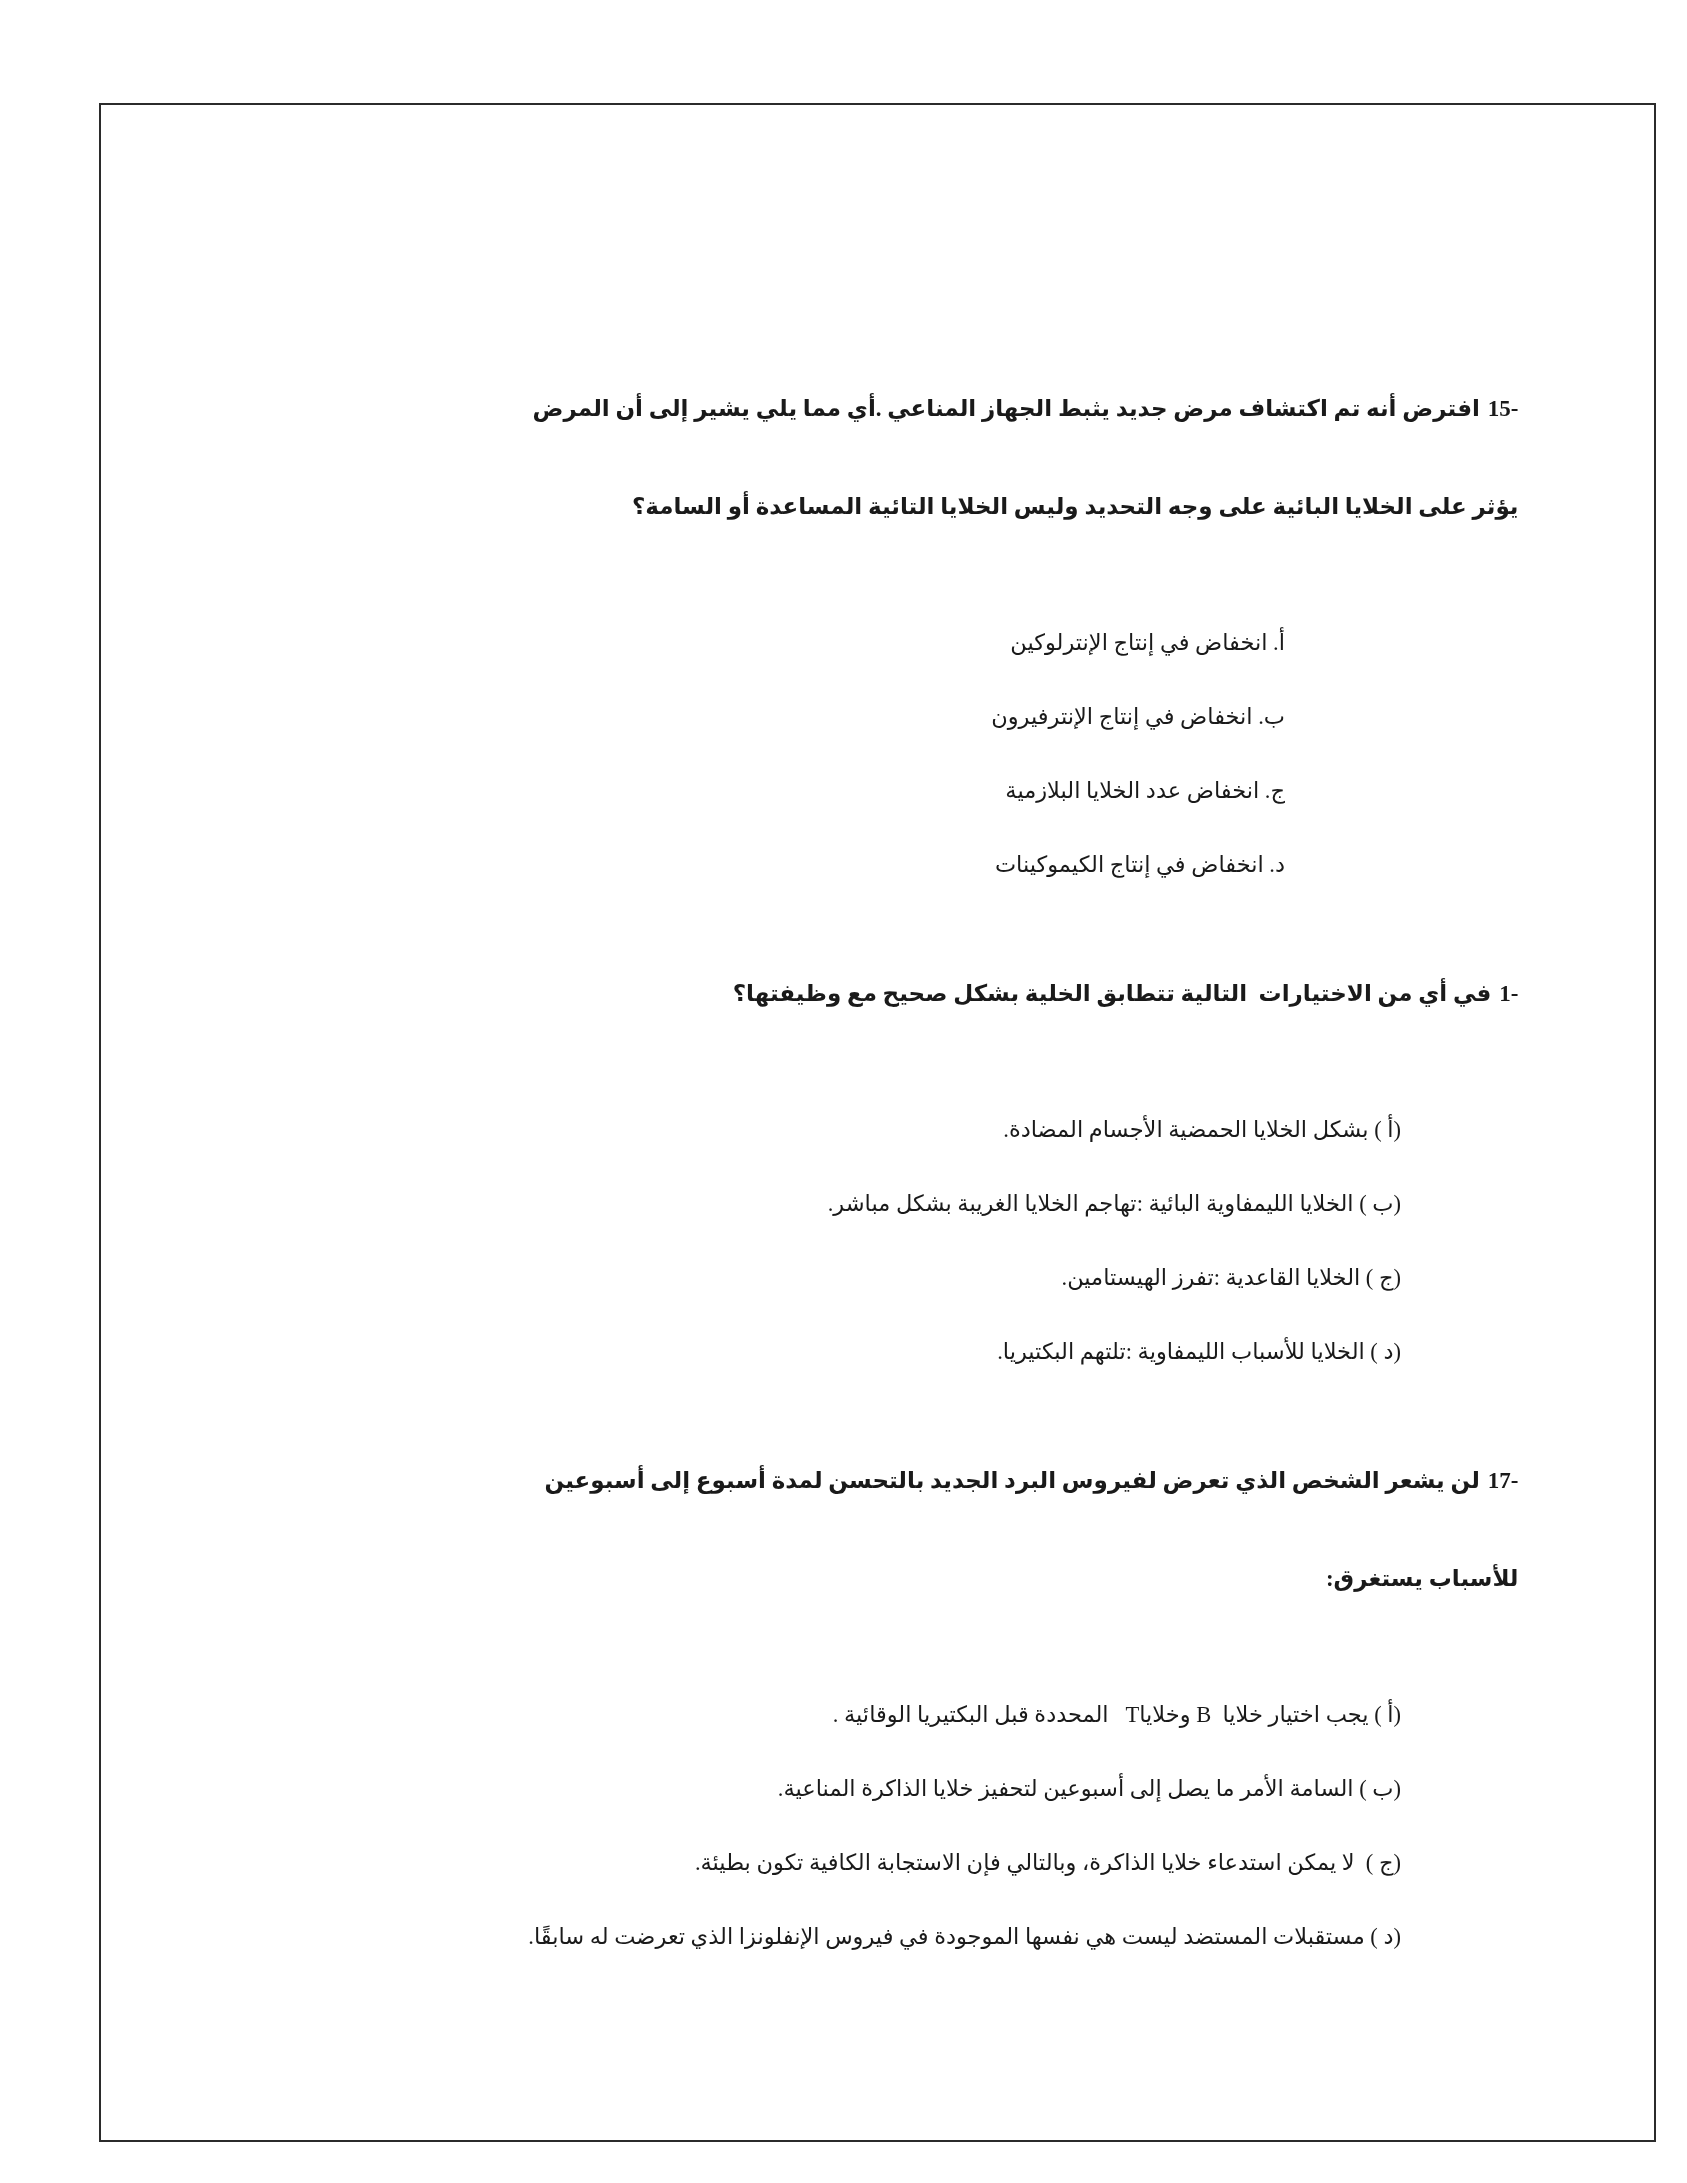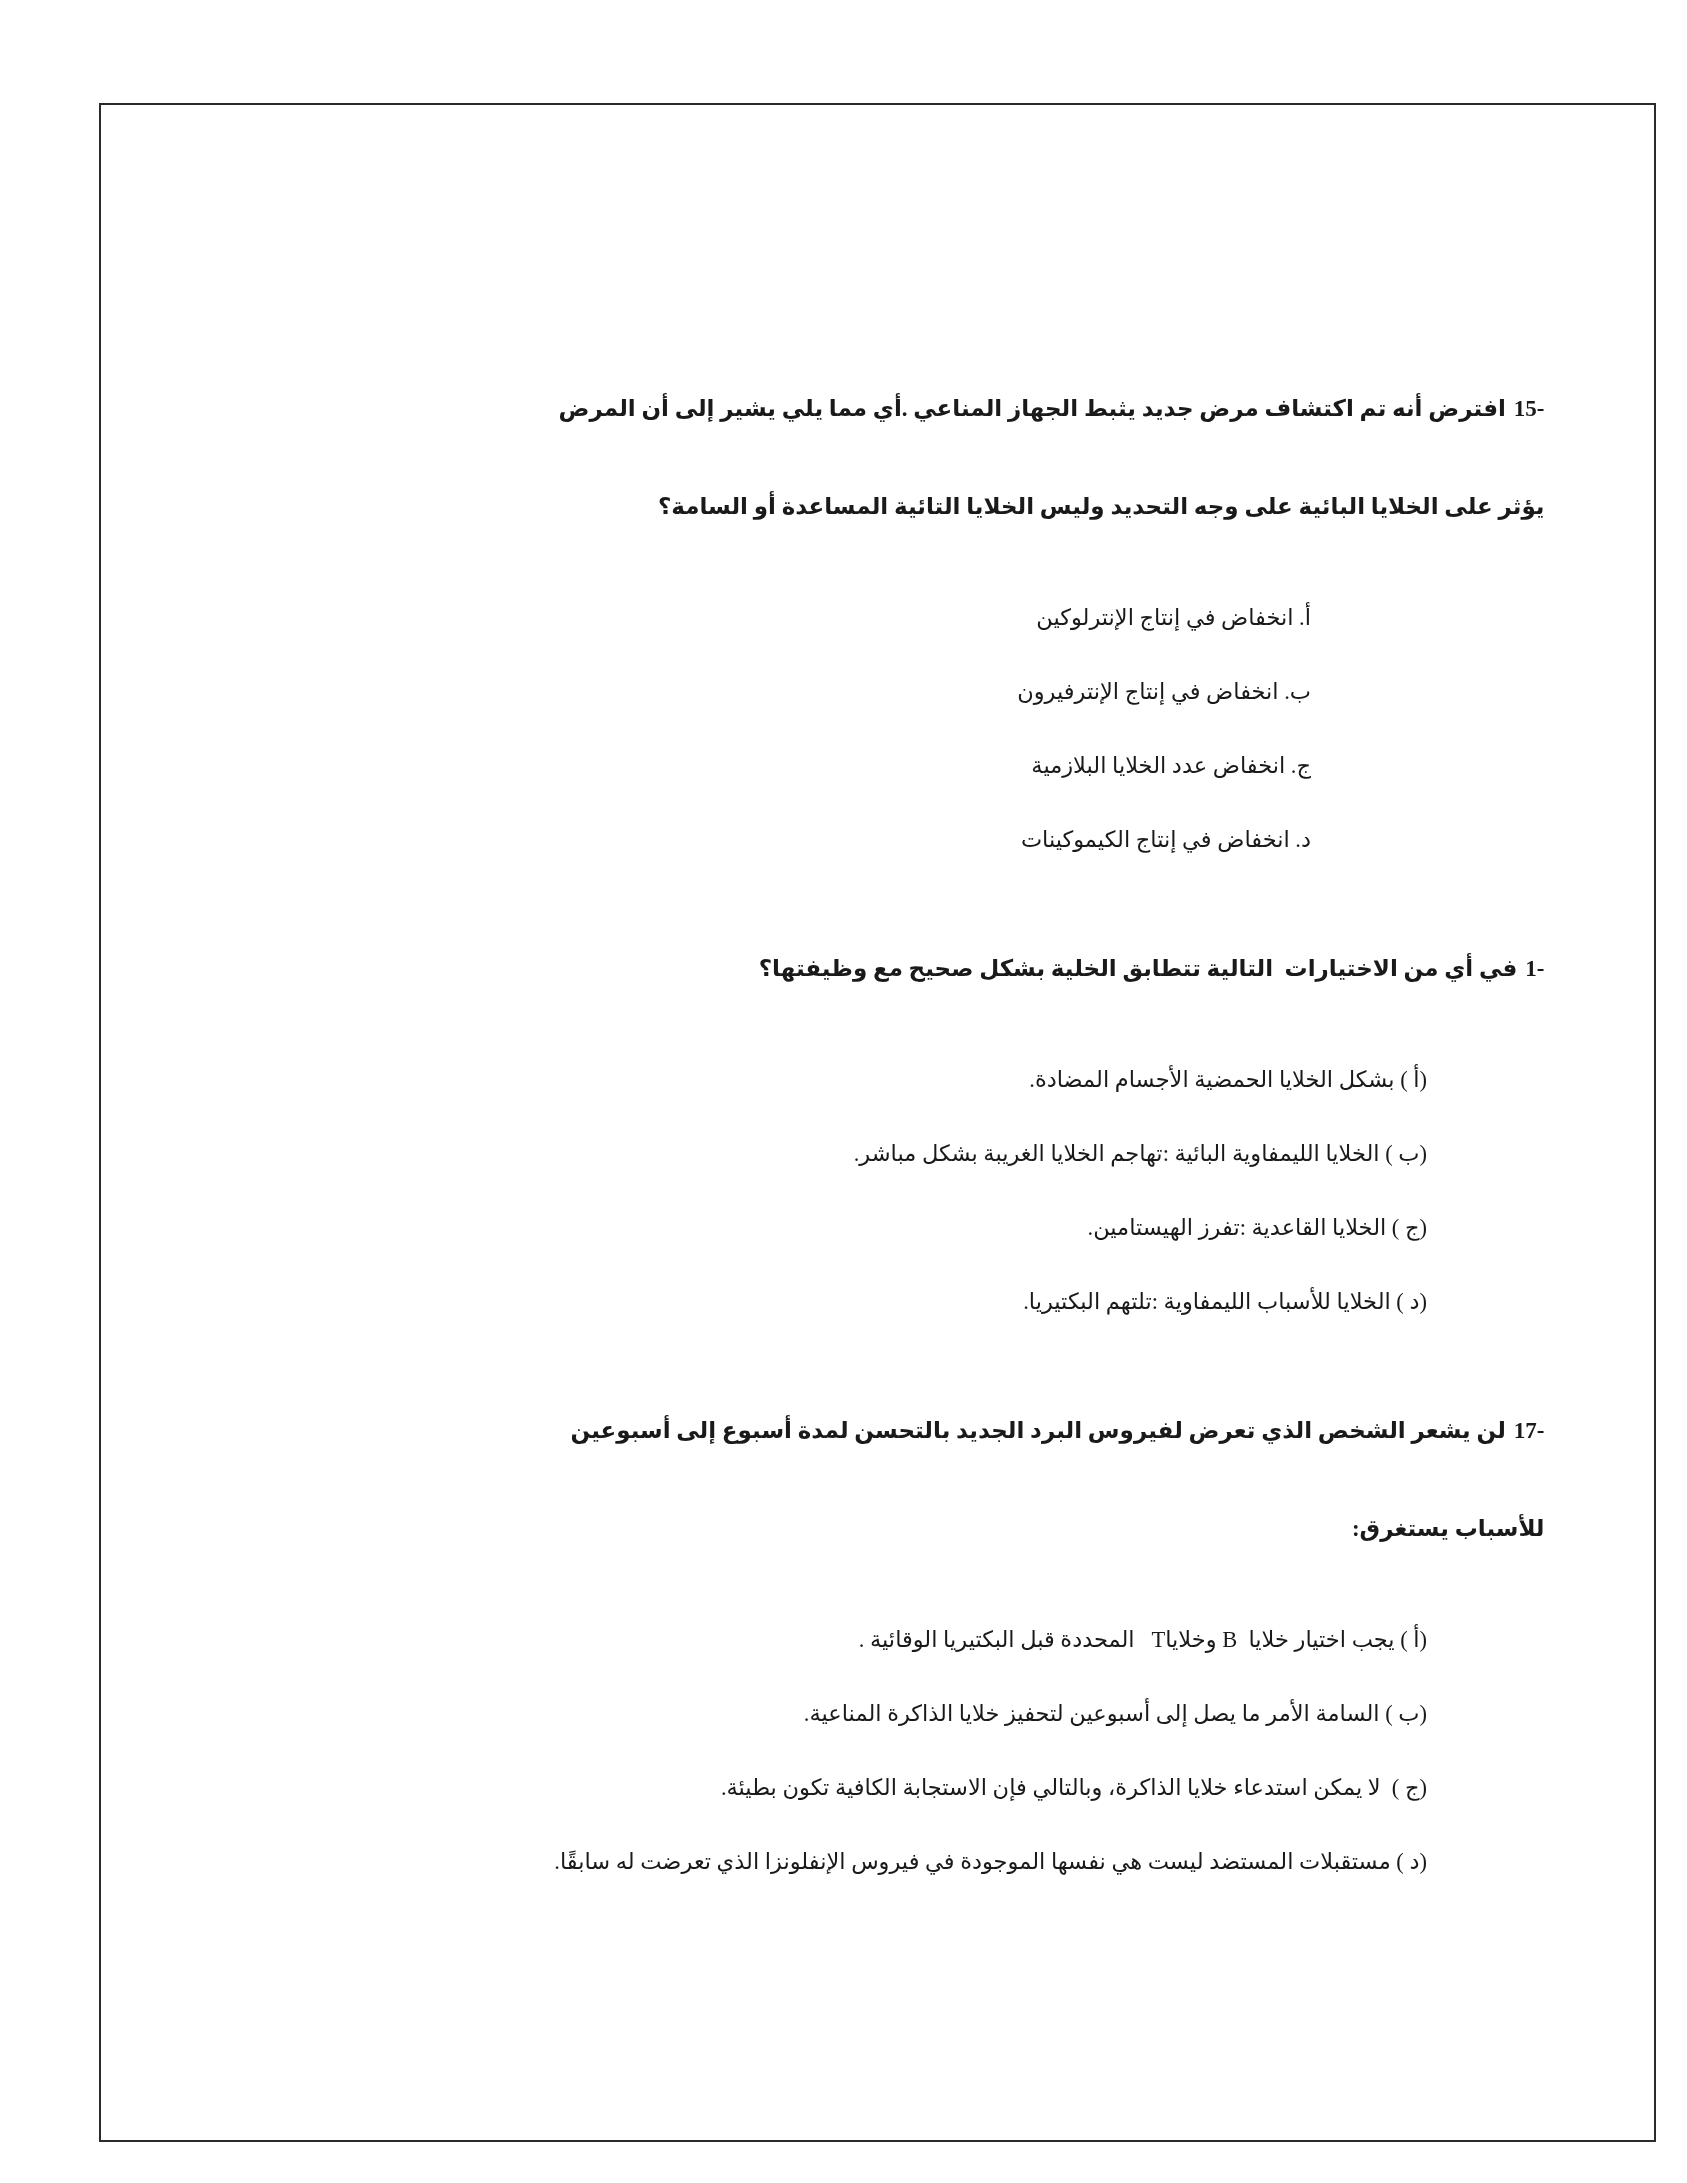--- a/index.html
+++ b/index.html
@@ -26,40 +26,40 @@
     box-sizing: border-box;
     background: #ffffff;
   }
   .content {
     position: absolute;
     top: 0;
     right: 0;
     left: 0;
     bottom: 0;
     box-sizing: border-box;
-    padding: 230px 52px 40px 106px;
+    padding: 230px 78px 40px 106px;
     direction: rtl;
     text-align: right;
   }
   .q-block {
     margin-bottom: 26.5px;
   }
   .q-header {
     font-weight: bold;
     font-size: 23px;
     line-height: 49px;
     white-space: pre-wrap;
   }
   .q-num {
     display: inline-block;
     margin-left: 8px;
     font-weight: bold;
   }
   .q-options {
-    margin-top: 19px;
+    margin-top: 44px;
   }
   .opt {
     font-size: 22.5px;
     line-height: 37px;
     margin-bottom: 37px;
     white-space: pre-wrap;
   }
   .indent-deep .opt {
     margin-right: 291px;
   }

